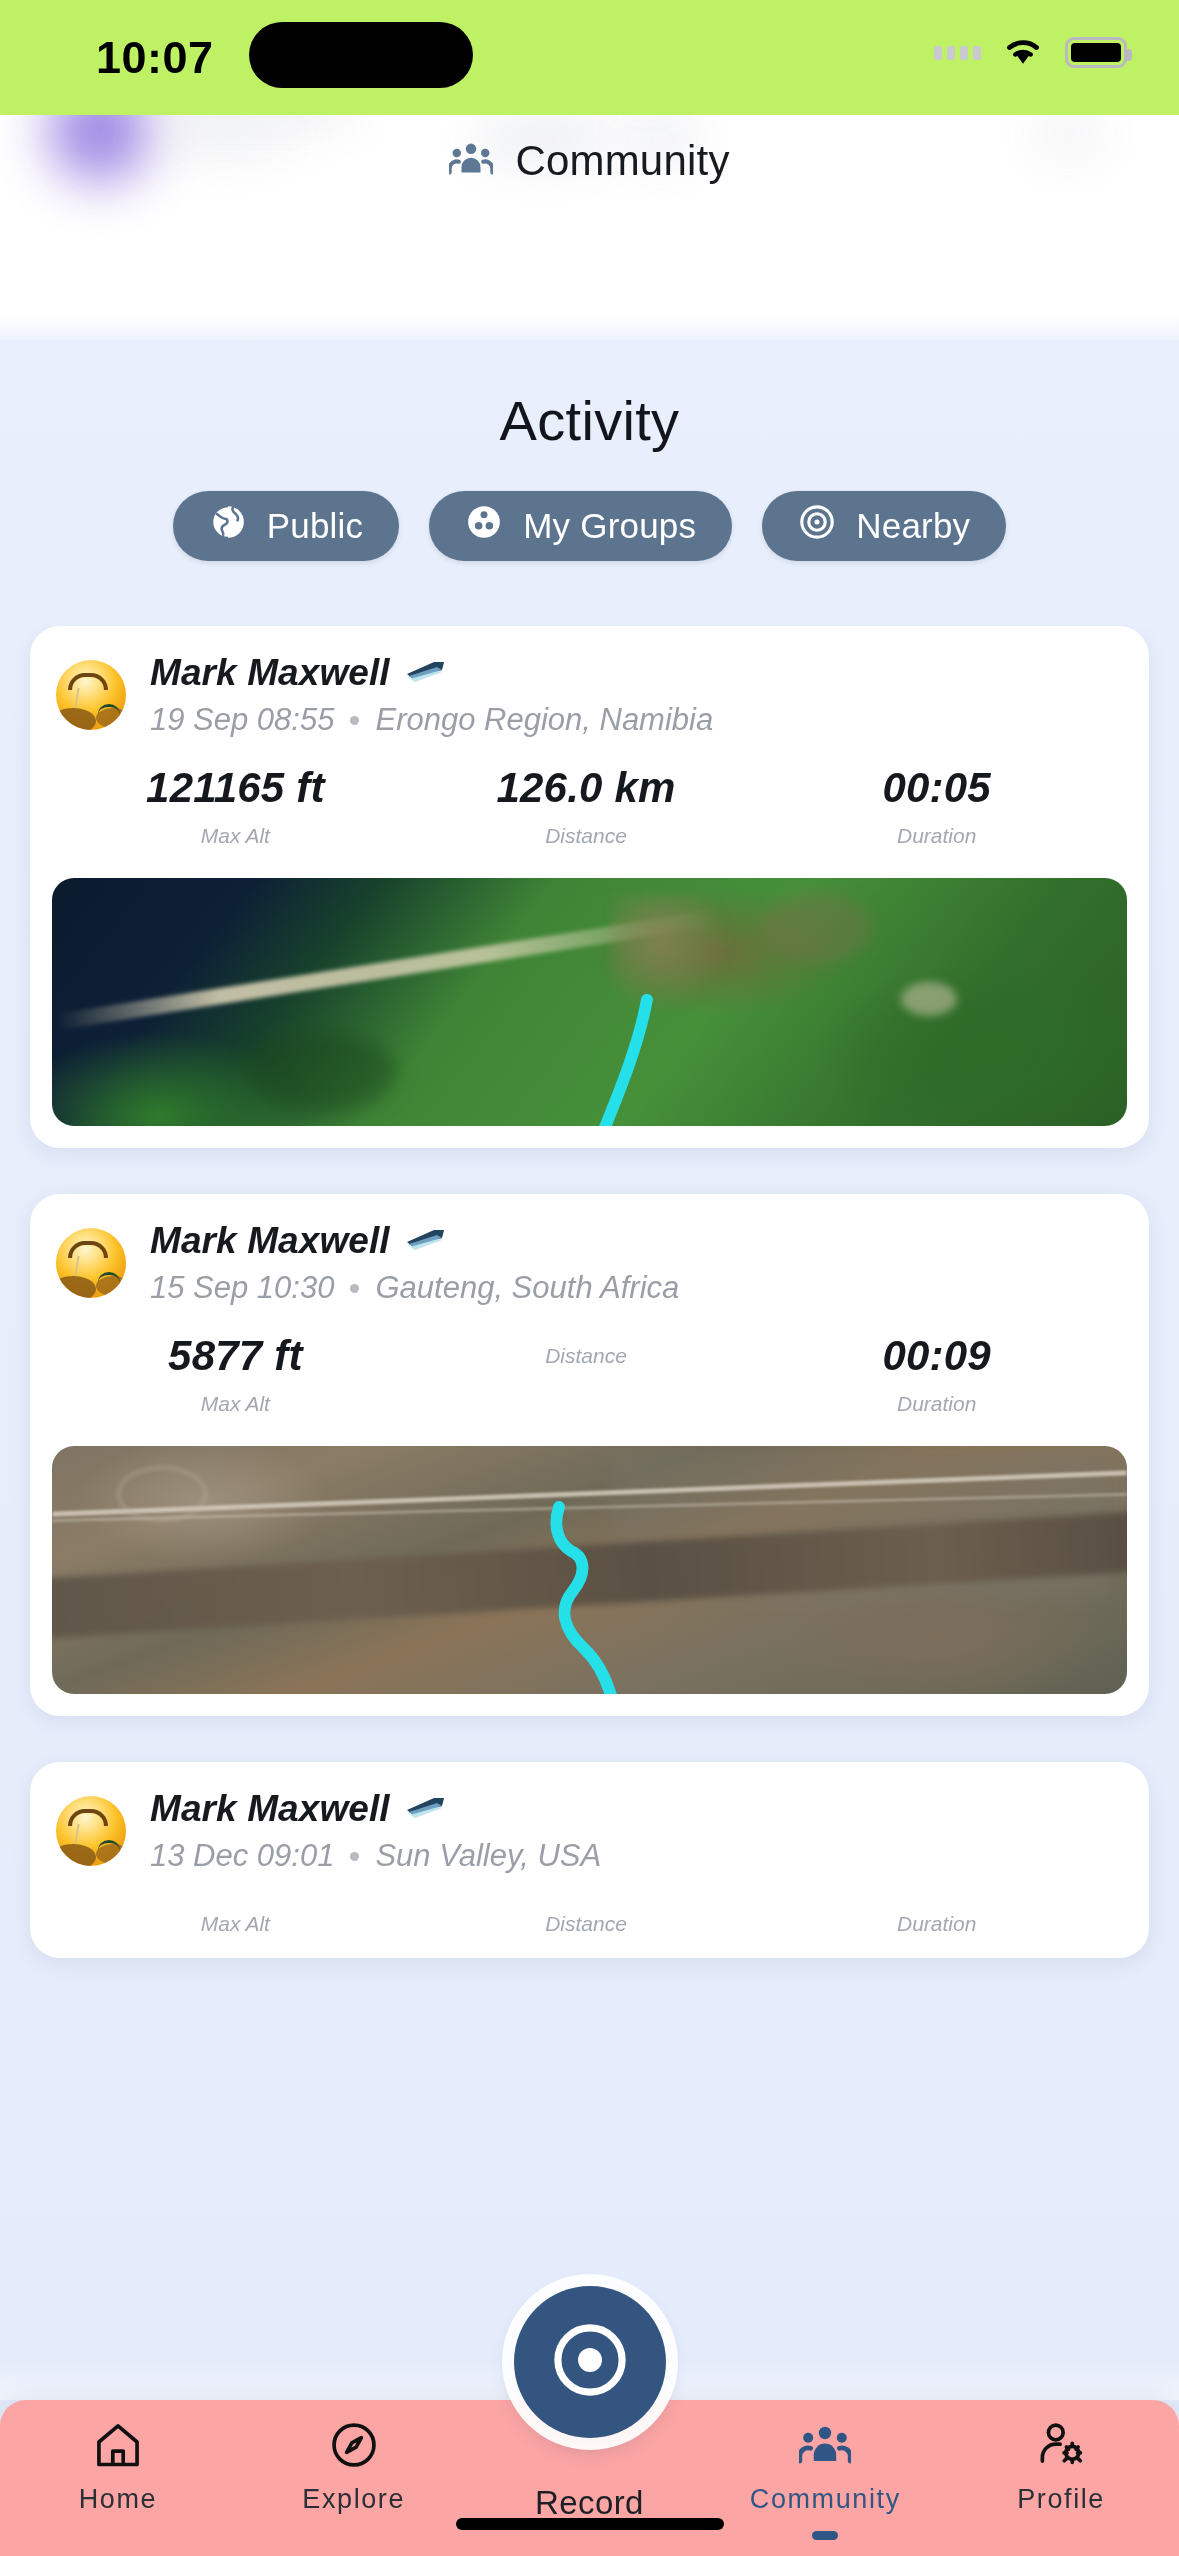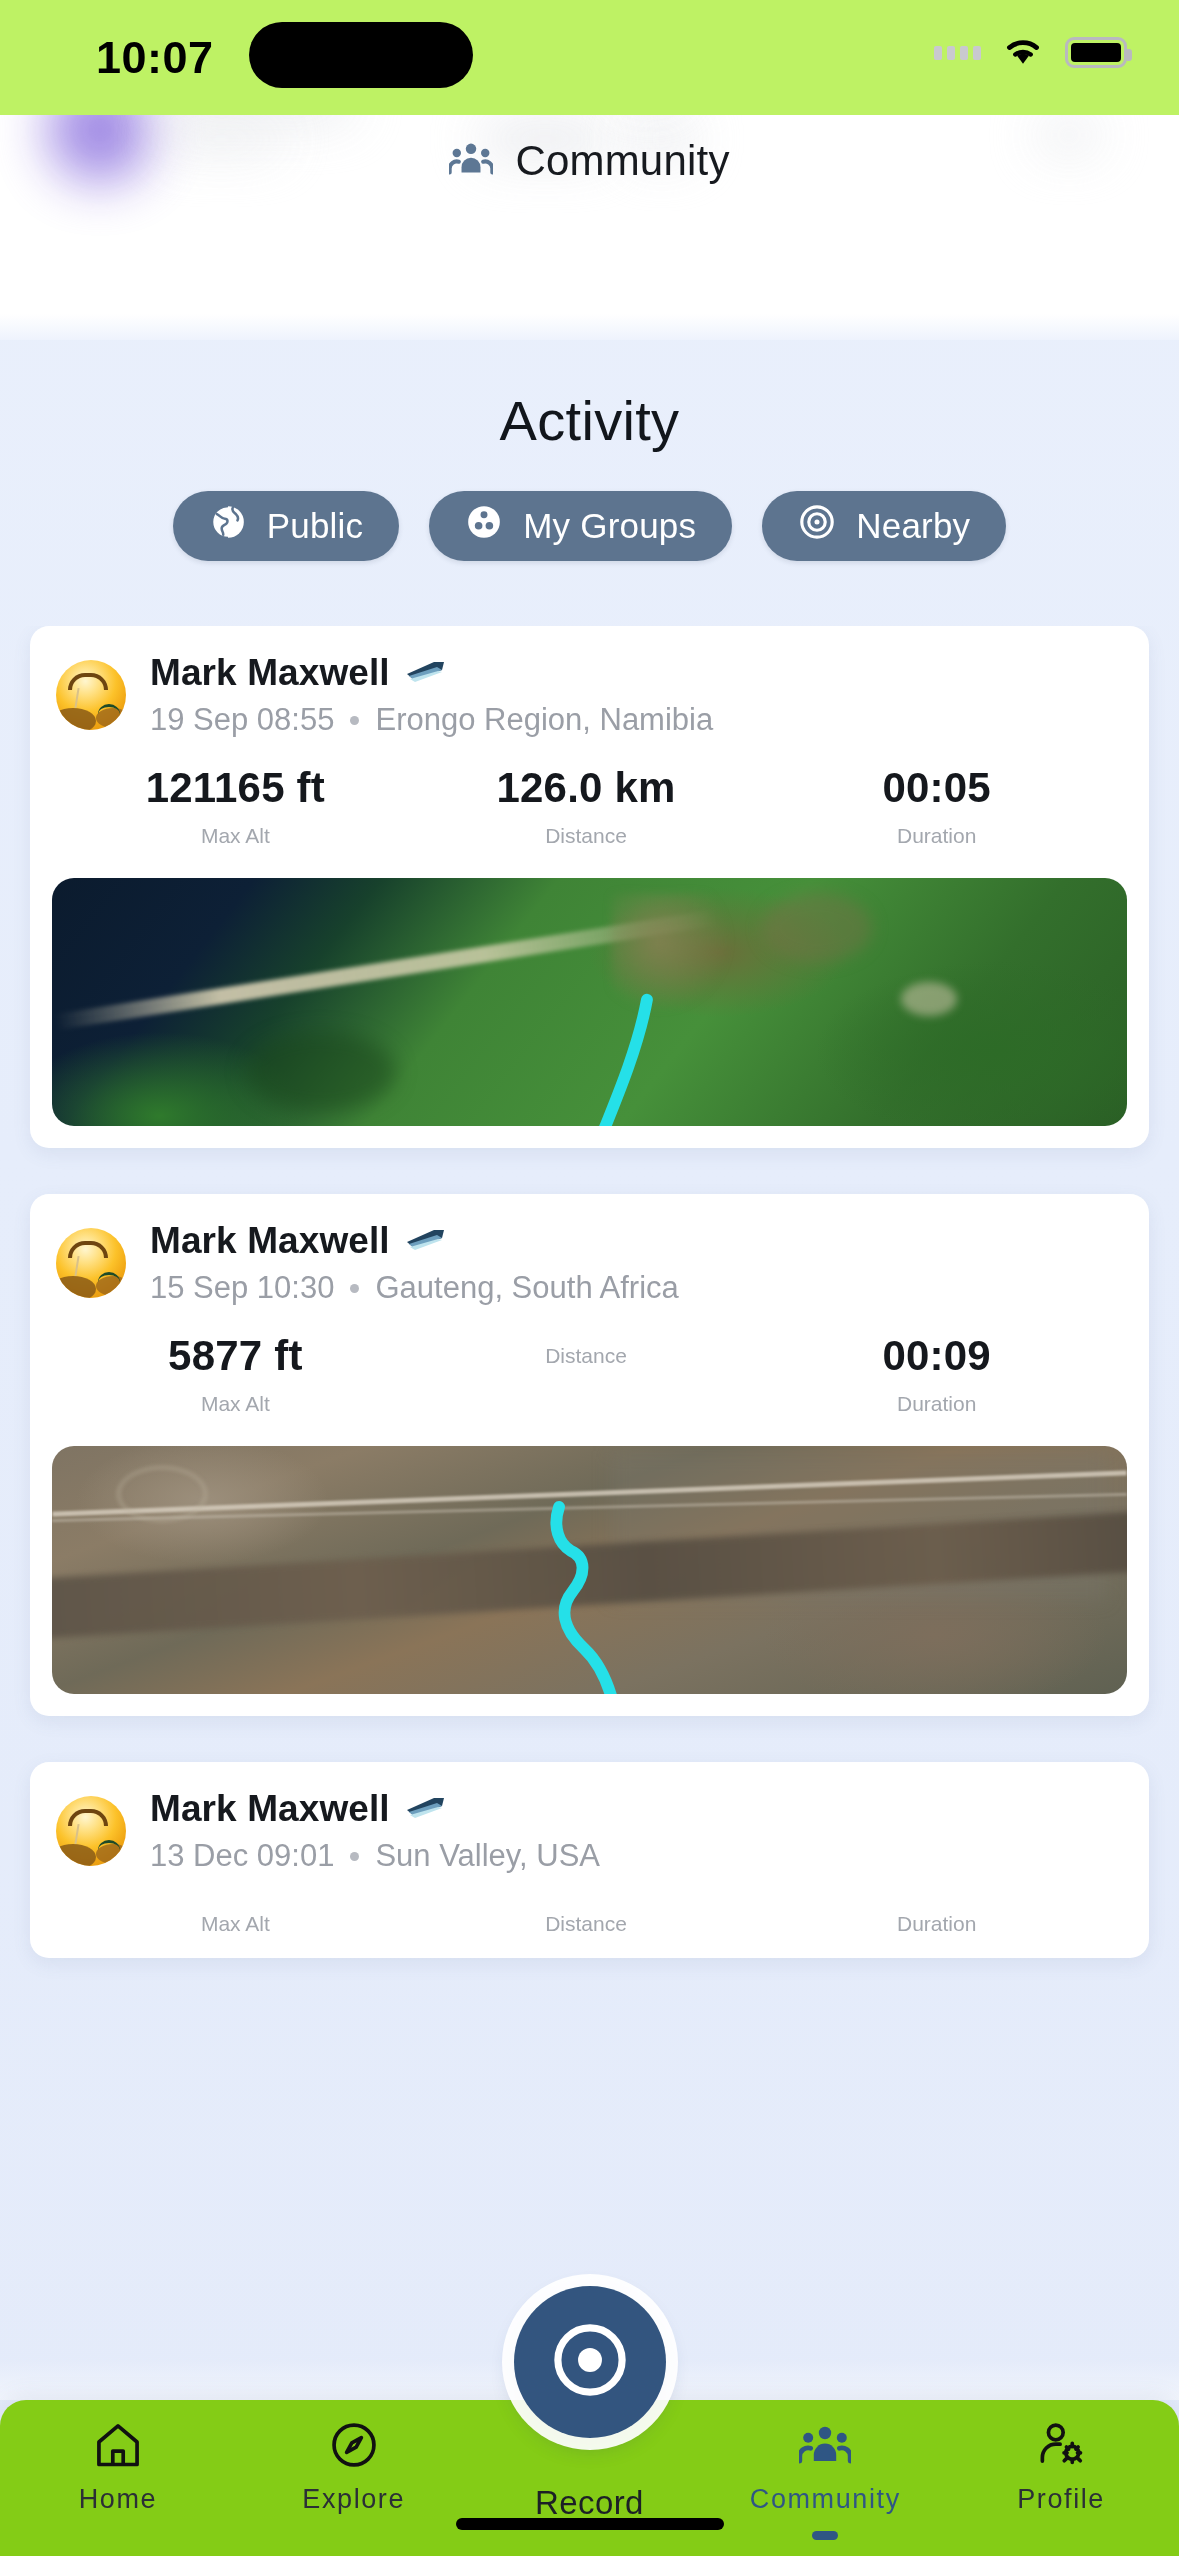--- a/index.html
+++ b/index.html
@@ -79,23 +79,24 @@
   }
   .chip svg{ flex:0 0 auto; }
 
   
   .feed{
     position:absolute; top:626px; left:0; width:1179px; height:1770px;
     overflow:hidden; z-index:4;
   }
   .card{
     position:relative; margin:0 30px 46px 30px;
-    background:#fff; border-radius:19px;
+    background:#fff; border-radius:30px;
     box-shadow:0 6px 18px rgba(90,110,150,.10);
     padding:26px 0 22px 0;
+    font-style:italic;
   }
   .card-head{ display:flex; align-items:center; padding:0 26px; gap:24px; }
   .avatar{
     width:70px;height:70px;border-radius:50%;flex:0 0 auto;overflow:hidden;
     background:
       radial-gradient(circle at 42% 30%, #fff6cf 0%, #ffe082 22%, #fcc22a 48%, #f0a513 70%, #d88b0b 100%);
     position:relative;
   }
   .avatar .cloud1{ position:absolute; left:-6px; bottom:-4px; width:46px;height:26px;background:#8a5a16;border-radius:50%;opacity:.85; }
   .avatar .cloud2{ position:absolute; right:-4px; bottom:2px; width:34px;height:20px;background:#9c661a;border-radius:50%;opacity:.8; }
@@ -158,21 +159,21 @@
     background:rgba(200,192,178,.5); transform:rotate(-1.4deg); filter:blur(1px);
   }
   .mapB .urban{ position:absolute;right:2%;top:2%;width:46%;height:60%;background:rgba(120,118,106,.35);filter:blur(9px); }
   .mapB .field{ position:absolute;left:6%;top:8%;width:90px;height:56px;border:3px solid rgba(190,180,160,.5);border-radius:50%;filter:blur(2px); }
 
   .track{ position:absolute; inset:0; }
 
   
   .bottom-nav{
     position:absolute; left:0; bottom:0; width:1179px; height:156px;
-    background:#84cc16; z-index:50;
+    background:#fca5a5; z-index:50;
     border-top-left-radius:26px; border-top-right-radius:26px;
     box-shadow:0 -4px 22px rgba(80,100,140,.10);
   }
   .nav-items{ display:flex; height:100%; align-items:flex-start; padding-top:18px; }
   .nav-item{ flex:1; display:flex; flex-direction:column; align-items:center; gap:12px; }
   .nav-item .ico{ height:54px; display:flex; align-items:center; }
   .nav-item .lbl{ font-size:27px; color:#2b2f36; letter-spacing:1.6px; }
   .nav-item.active .lbl{ color:#2f5684; }
   .nav-item.record .lbl{ color:#1c2026; font-size:33px; letter-spacing:.4px; }
   .active-dot{ width:26px;height:9px;border-radius:5px;background:#2f5684;margin-top:4px; }

